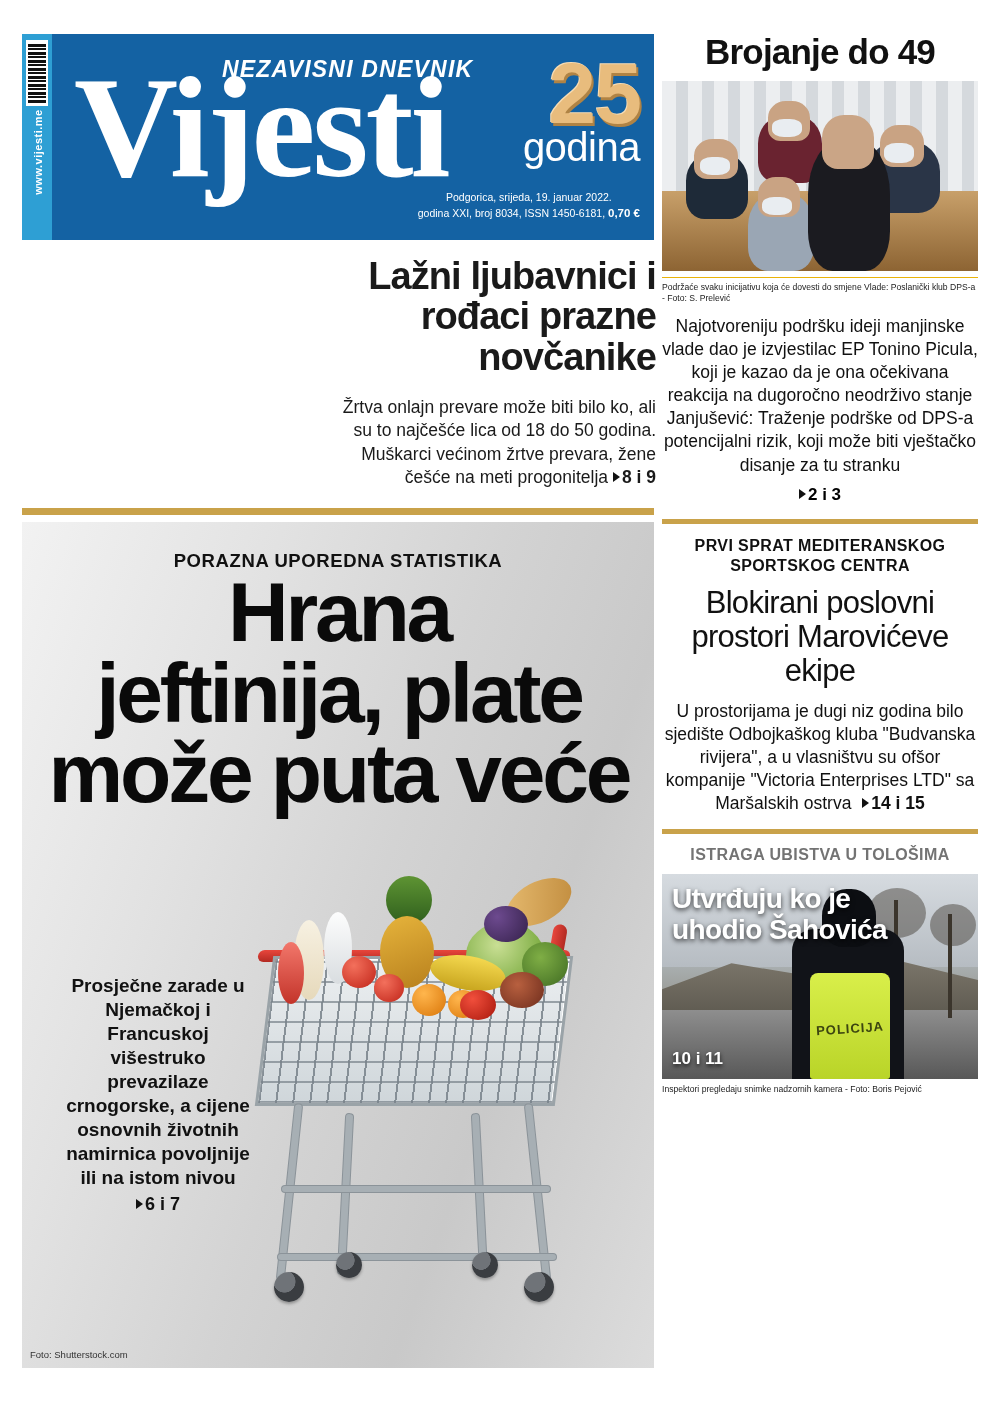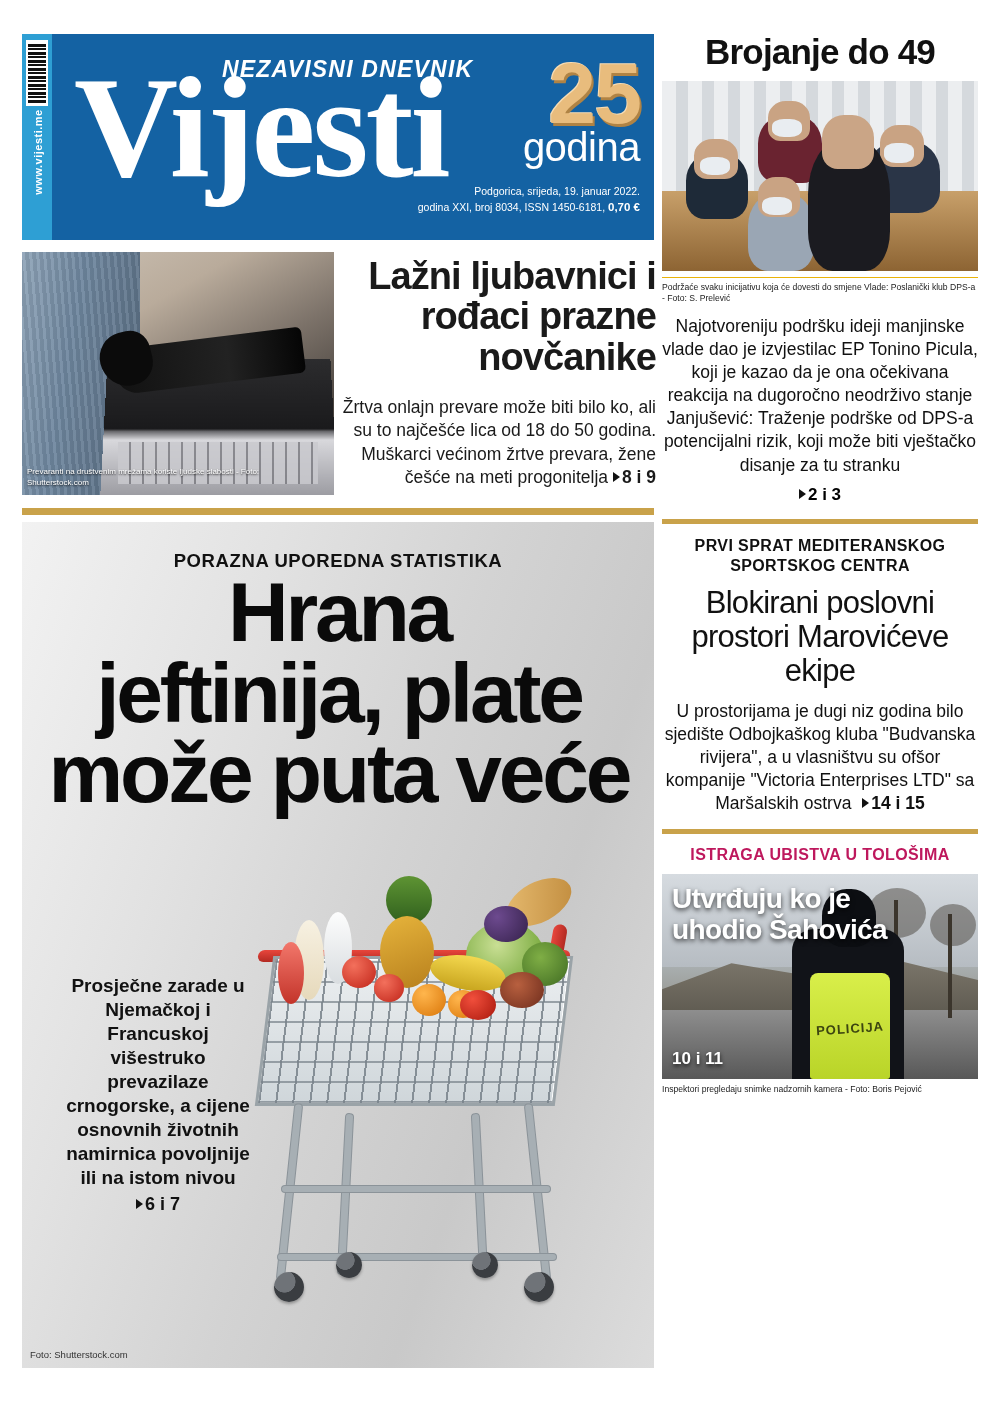--- a/index.html
+++ b/index.html
@@ -52,21 +52,21 @@
   .mh-25 {
     font-size: 86px; line-height: .82; font-weight: bold;
     color: #e8bc7d;
     text-shadow: 2px 3px 0 #b08344, -1px -1px 0 #f7dcb4;
     letter-spacing: -2px;
   }
   .mh-godina {
     font-size: 40px; line-height: 1; color: #ffffff; letter-spacing: -.5px; margin-top: -2px;
   }
   .mh-meta {
-    position: absolute; right: 14px; bottom: 24px; text-align: right;
+    position: absolute; right: 14px; bottom: 18px; text-align: center;
     color: #ffffff; font-size: 10.5px; line-height: 1.45;
   }
   .mh-meta b { font-size: 11.5px; }
 
   
   .tl-photo {
     position: absolute; left: 22px; top: 252px; width: 312px; height: 243px;
     background: linear-gradient(150deg,#cfc5b8 0%,#b9ab9b 30%,#7d736a 55%,#4b4540 78%,#2a2724 100%);
     overflow: hidden;
   }
@@ -282,21 +282,21 @@
     text-align: center; font-size: 31px; line-height: 1.1; font-weight: normal;
     color: #111; letter-spacing: -.7px; margin-top: 10px;
   }
   .rc-text2 {
     margin-top: 12px; text-align: center; font-size: 17.5px; line-height: 1.32; color: #111;
   }
   .rc-text2 .page-ref { margin-left: 6px; }
 
   .rc-kick3 {
     text-align: center; font-size: 16px; font-weight: bold;
-    letter-spacing: .4px; color: #be185d; margin-top: 0;
+    letter-spacing: .4px; color: #737373; margin-top: 0;
   }
   .rc-photo2 {
     position: relative; margin-top: 10px; width: 316px; height: 205px; overflow: hidden;
     background: linear-gradient(180deg,#c8ccd0 0%,#aeb5b8 40%,#8f8d84 70%,#6f6d63 100%);
   }
   .rc-photo2 .sky{ position:absolute; left:0; top:0; width:100%; height:45%;
     background: linear-gradient(180deg,#d6dbe0,#b6bcc2); }
   .rc-photo2 .hill{ position:absolute; left:0; top:38%; width:100%; height:30%;
     background: linear-gradient(180deg,#7f7a6e,#5f5b51); clip-path: polygon(0 60%,22% 18%,48% 40%,72% 10%,100% 45%,100% 100%,0 100%); }
   .rc-photo2 .road{ position:absolute; left:0; bottom:0; width:100%; height:34%;
@@ -360,28 +360,20 @@
       <div class="mh-meta">
         <div>Podgorica, srijeda, 19. januar 2022.</div>
         <div>
           <span>godina XXI, broj 8034, ISSN 1450-6181,</span>
           <b>0,70 €</b>
         </div>
       </div>
     </div>
   </div>
 
-  <div class="tl-photo">
-    <div class="jeans"></div>
-    <div class="laptop"></div>
-    <div class="keys"></div>
-    <div class="arm"></div>
-    <div class="hand"></div>
-    <div class="tl-caption">Prevaranti na društvenim mrežama koriste ljudske slabosti - Foto: Shutterstock.com</div>
-  </div>
   <div class="tl-head">Lažni ljubavnici i rođaci prazne novčanike</div>
   <div class="tl-sub">
     <span>Žrtva onlajn prevare može biti bilo ko, ali su to najčešće lica od 18 do 50 godina. Muškarci većinom žrtve prevara, žene češće na meti progonitelja</span>
     <span class="page-ref"><span class="tri"></span><span>8 i 9</span></span>
   </div>
 
   <div class="gold-rule"></div>
 
   <div class="main-story">
     <div class="ms-kicker">PORAZNA UPOREDNA STATISTIKA</div>

